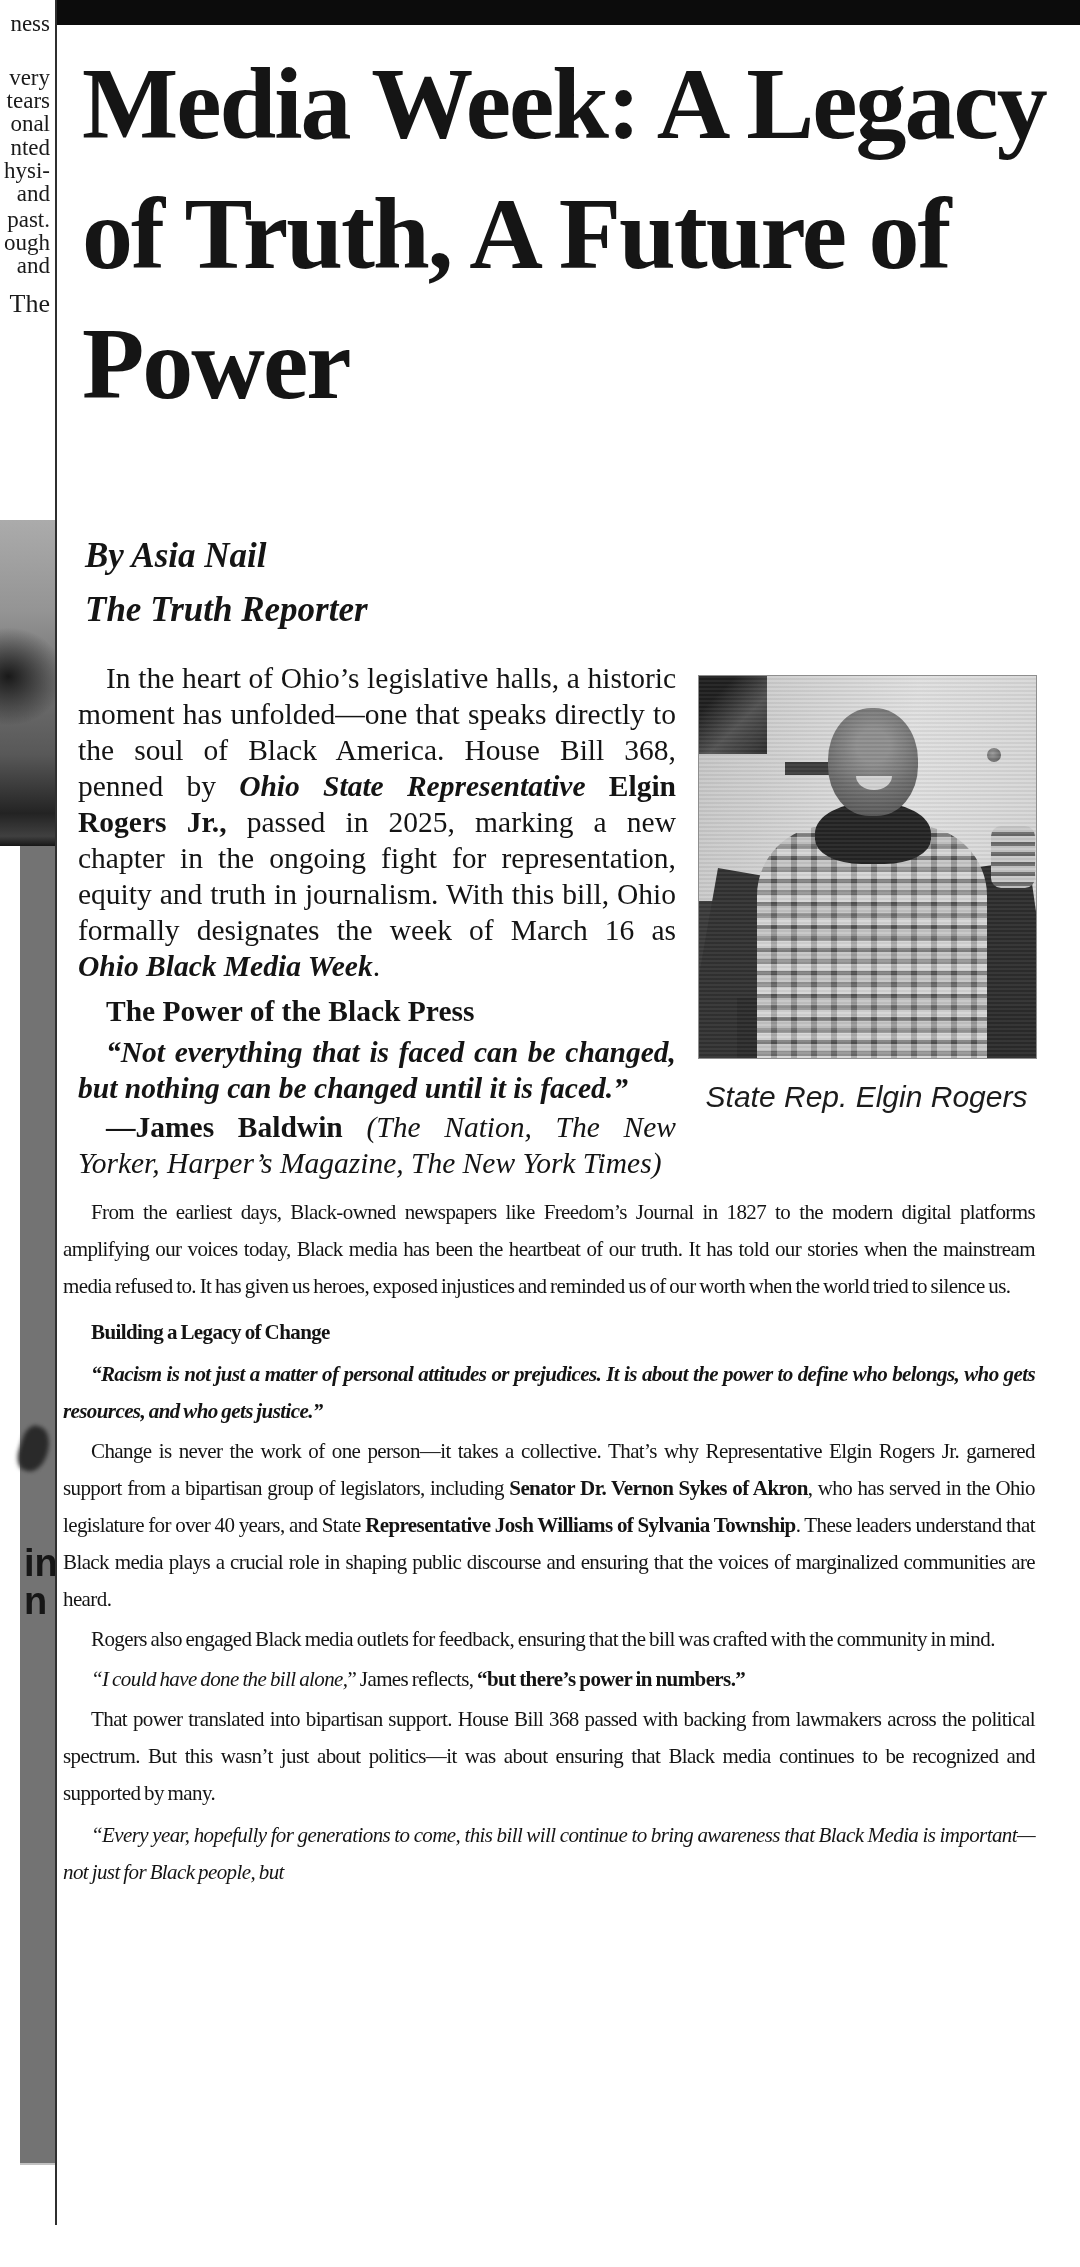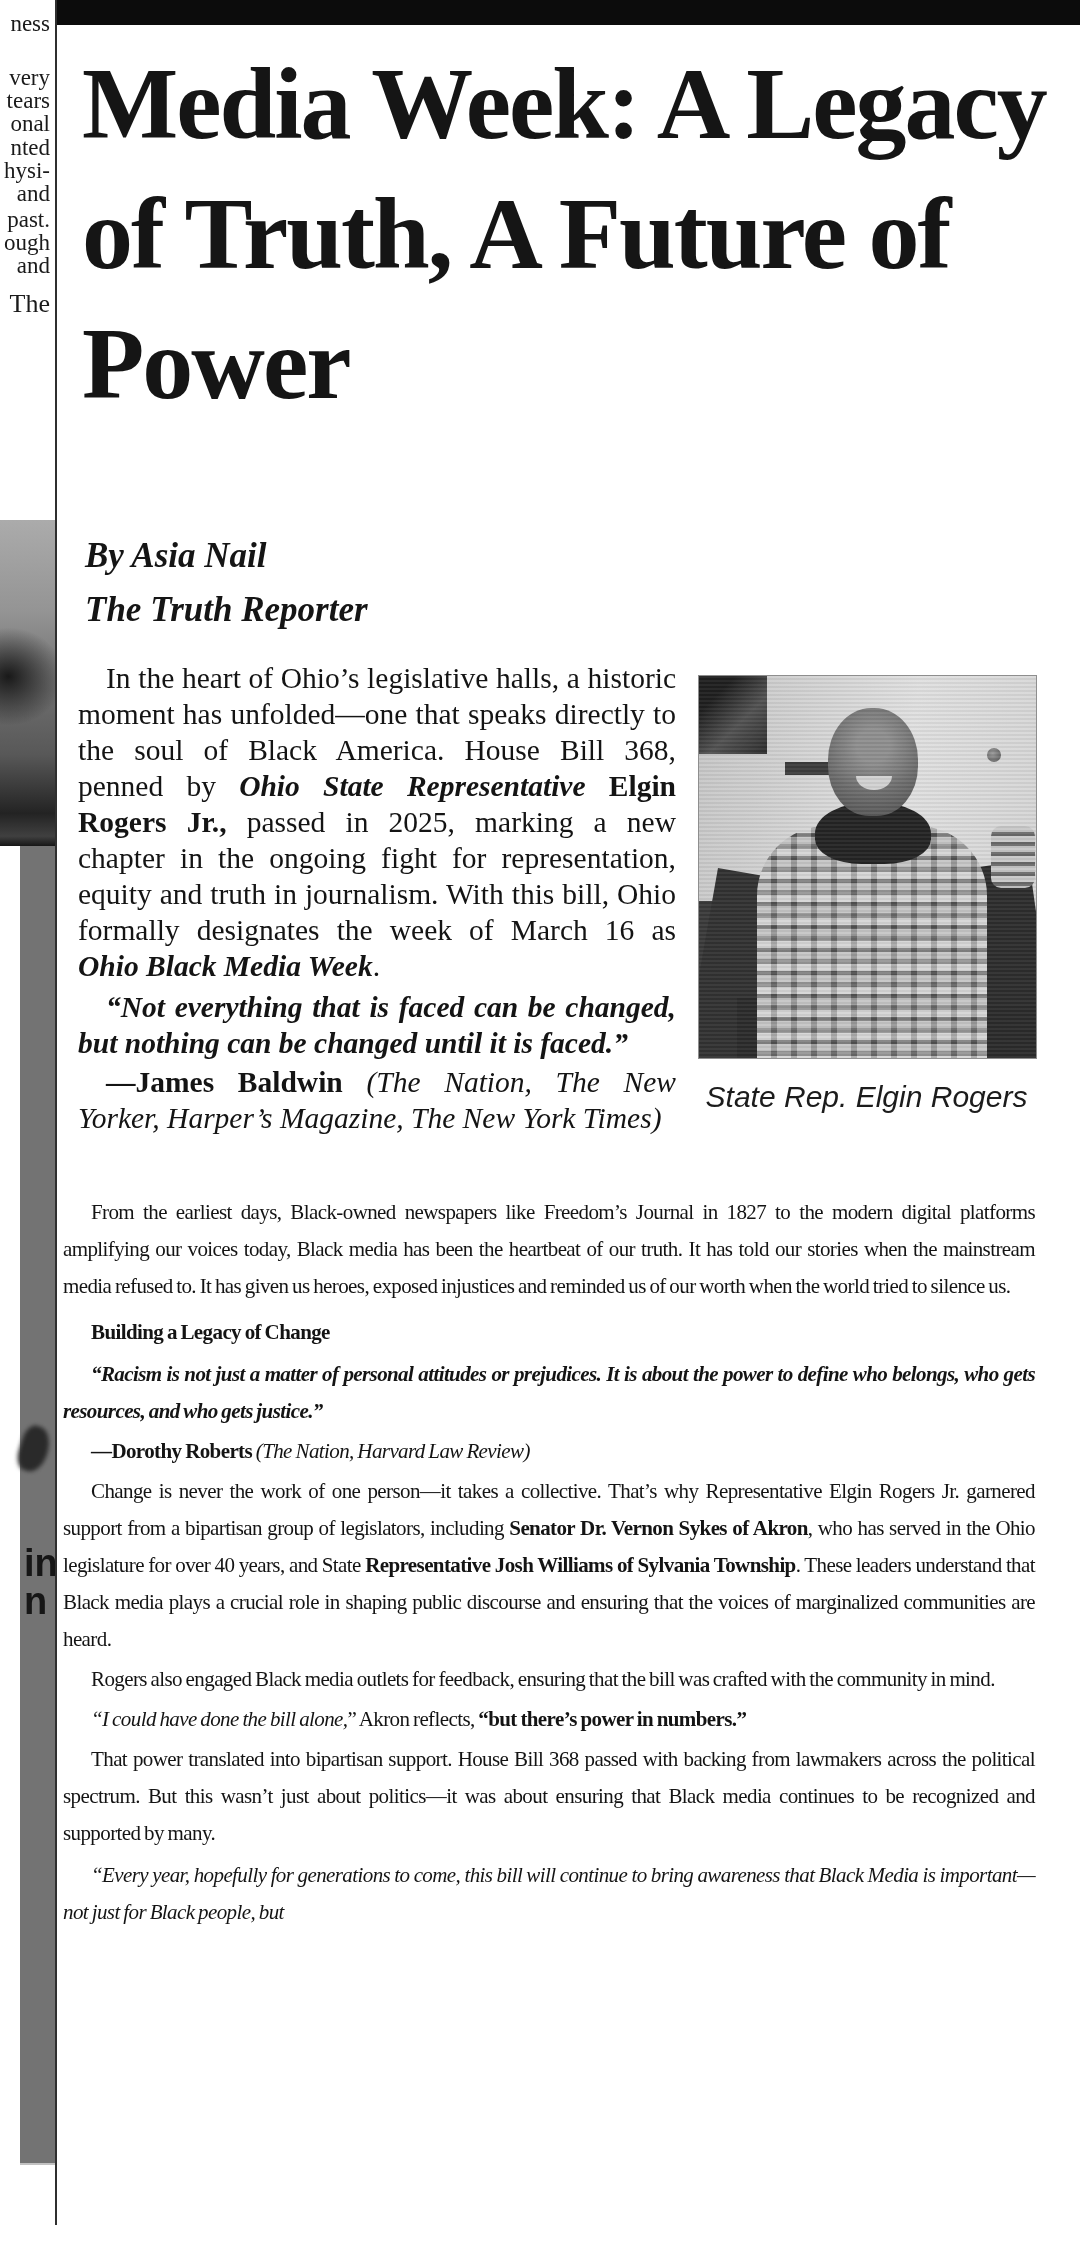--- a/index.html
+++ b/index.html
@@ -105,20 +105,21 @@
         <div class="hline">Media Week: A Legacy</div>
         <div class="hline">of Truth, A Future of</div>
         <div class="hline">Power</div>
       </h1>
 
     <div class="byline" style="top:536px">By Asia Nail</div>
     <div class="byline" style="top:590px">The Truth Reporter</div>
 
     <section class="colflow" id="col-flow">
         <p class="para t-body"><span>In the heart of Ohio’s legislative halls, a historic moment has unfolded—one that speaks directly to the soul of Black America. House Bill 368, penned by </span><span class="s-bi">Ohio State Representative </span><span class="s-b">Elgin Rogers Jr.,</span><span> passed in 2025, marking a new chapter in the ongoing fight for representation, equity and truth in journalism. With this bill, Ohio formally designates the week of March 16 as </span><span class="s-bi">Ohio Black Media Week</span><span>.</span></p>
+        <p class="para t-heading"><span class="s-b">The Power of the Black Press</span></p>
         <p class="para t-quote"><span class="s-bi">“Not everything that is faced can be changed, but nothing can be changed until it is faced.”</span></p>
         <p class="para t-body"><span class="s-b">—James Baldwin </span><span class="s-i">(The Nation, The New Yorker, Harper’s Magazine, The New York Times)</span></p>
       </section>
 
     <figure class="photo" style="margin:0">
       <div class="ph-window"></div>
       <div class="ph-rod"></div>
       <div class="ph-knob"></div>
       <div class="ph-darkleft"></div>
       <div class="ph-arm-l"></div>
@@ -130,21 +131,20 @@
       <div class="ph-collar"></div>
       <div class="ph-head"></div>
       <div class="ph-smile"></div>
     </figure>
     <div class="caption">State Rep. Elgin Rogers</div>
 
     <section class="fullflow" id="full-flow">
         <p class="para t-body"><span>From the earliest days, Black-owned newspapers like Freedom’s Journal in 1827 to the modern digital platforms amplifying our voices today, Black media has been the heartbeat of our truth. It has told our stories when the mainstream media refused to. It has given us heroes, exposed injustices and reminded us of our worth when the world tried to silence us.</span></p>
         <p class="para t-heading"><span class="s-b">Building a Legacy of Change</span></p>
         <p class="para t-quote"><span class="s-bi">“Racism is not just a matter of personal attitudes or prejudices. It is about the power to define who belongs, who gets resources, and who gets justice.”</span></p>
-        <p class="para t-body"><span class="s-b">—Dorothy Roberts </span><span class="s-i">(The Nation, Harvard Law Review)</span></p>
         <p class="para t-body"><span>Change is never the work of one person—it takes a collective. That’s why Representative Elgin Rogers Jr. garnered support from a bipartisan group of legislators, including </span><span class="s-b">Senator Dr. Vernon Sykes of Akron</span><span>, who has served in the Ohio legislature for over 40 years, and State </span><span class="s-b">Representative Josh Williams of Sylvania Township</span><span>. These leaders understand that Black media plays a crucial role in shaping public discourse and ensuring that the voices of marginalized communities are heard.</span></p>
         <p class="para t-body"><span>Rogers also engaged Black media outlets for feedback, ensuring that the bill was crafted with the community in mind.</span></p>
-        <p class="para t-body"><span class="s-i">“I could have done the bill alone,</span><span>” Akron reflects, </span><span class="s-b">“but there’s power in numbers.”</span></p>
+        <p class="para t-body"><span class="s-i">“I could have done the bill alone,</span><span>” James reflects, </span><span class="s-b">“but there’s power in numbers.”</span></p>
         <p class="para t-body"><span>That power translated into bipartisan support. House Bill 368 passed with backing from lawmakers across the political spectrum. But this wasn’t just about politics—it was about ensuring that Black media continues to be recognized and supported by many.</span></p>
         <p class="para t-quote-open"><span class="s-i">“Every year, hopefully for generations to come, this bill will continue to bring awareness that Black Media is important—not just for Black people, but</span></p>
       </section>
   </main>
 </div>
 
 </body></html>

